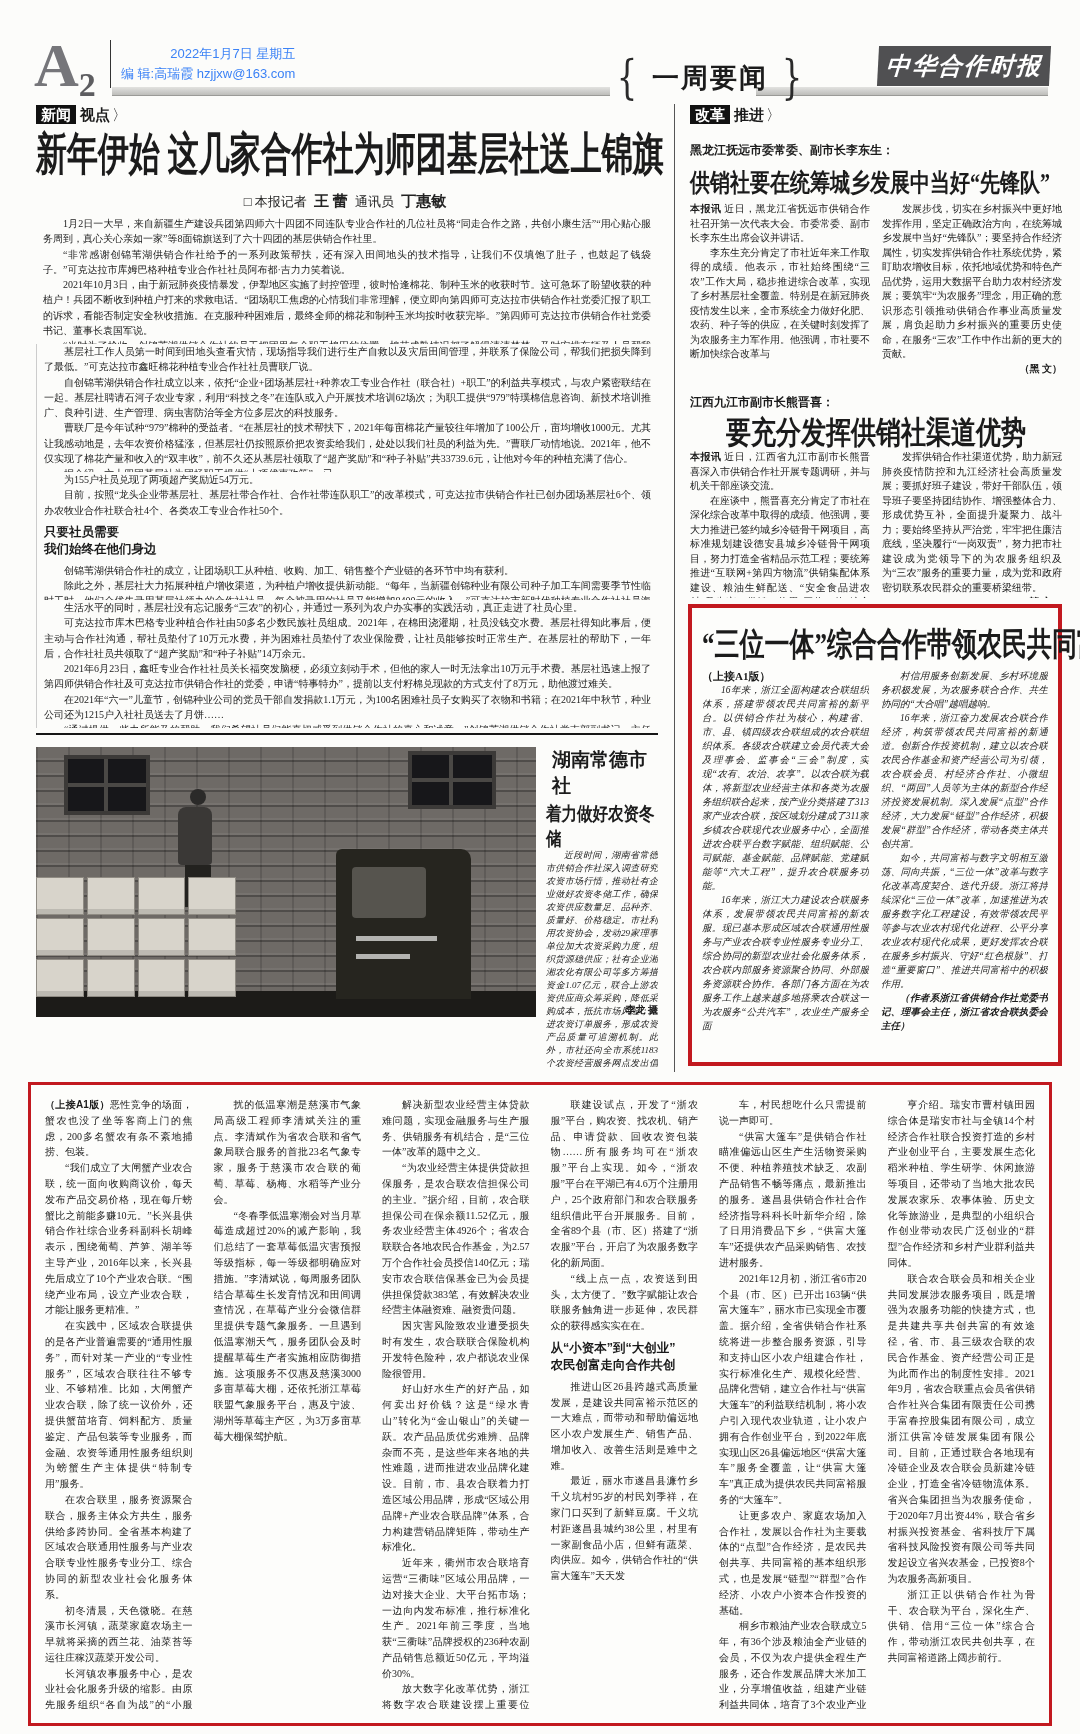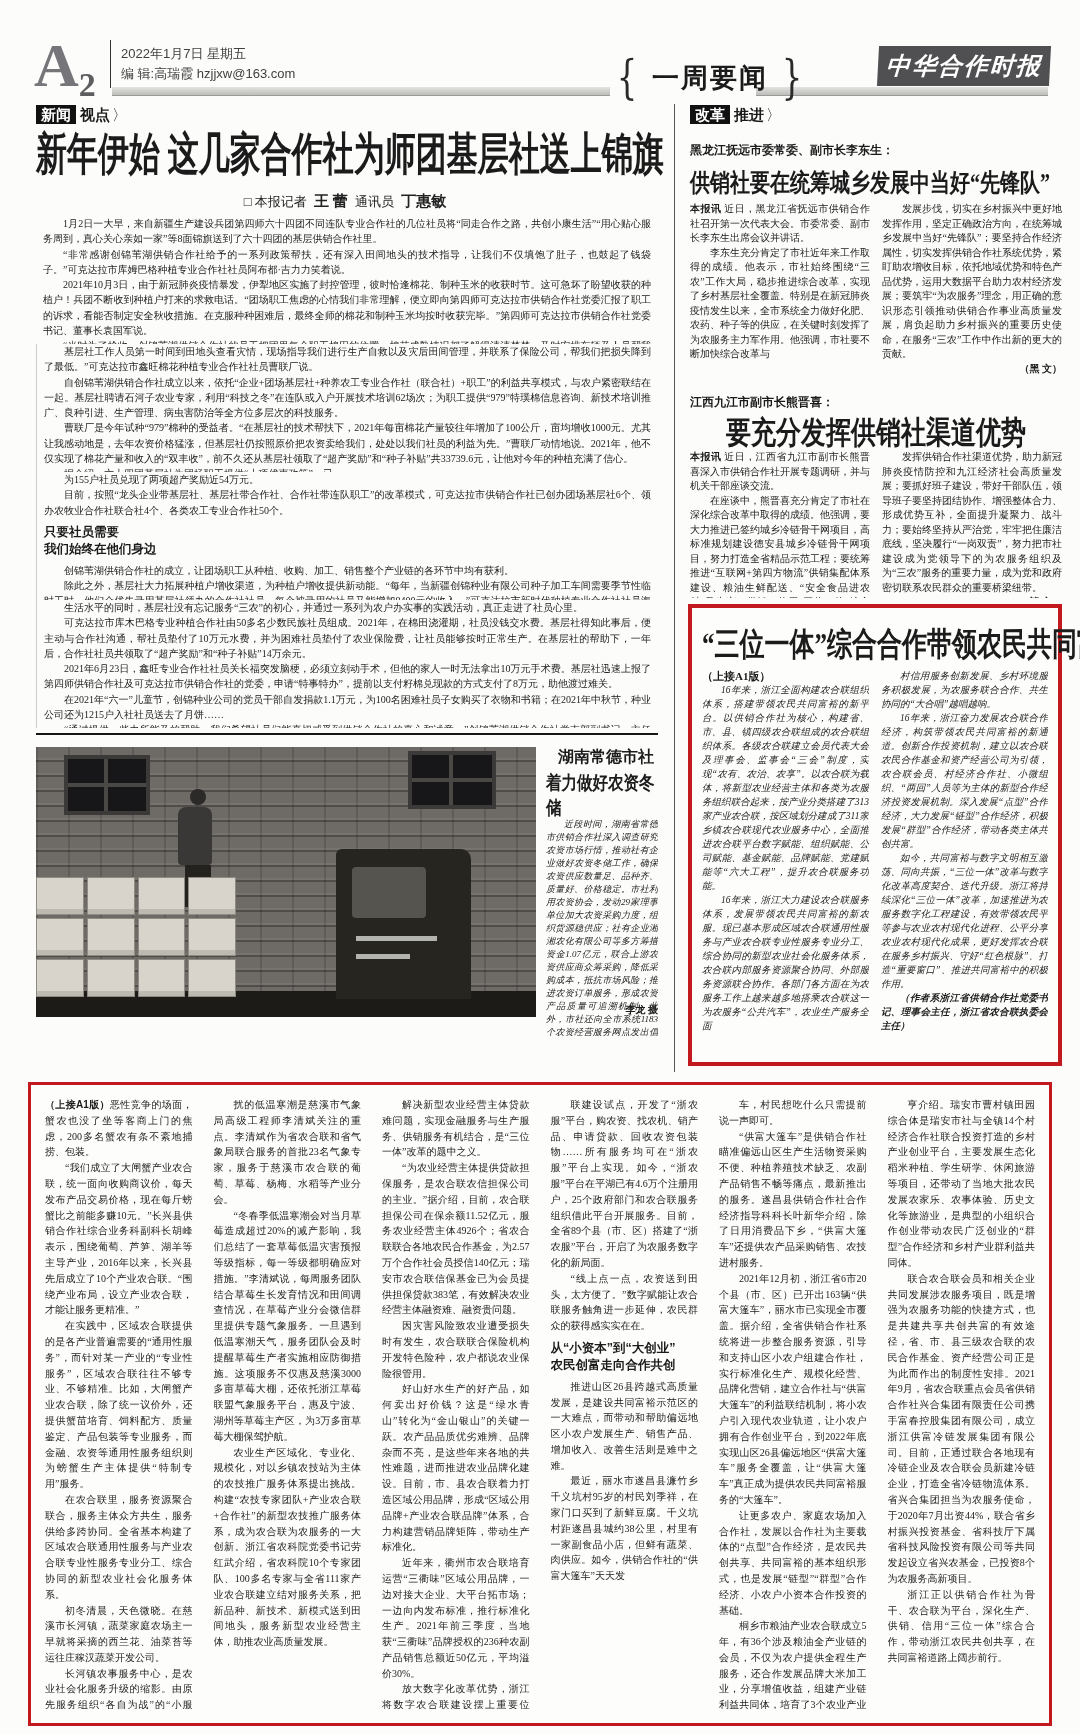--- a/index.html
+++ b/index.html
@@ -3,22 +3,22 @@
 <meta charset="utf-8">
 <style>
   html,body{margin:0;padding:0;background:#e9e8e4;}
   .page{position:relative;width:1080px;height:1734px;margin:0 auto;background:#fcfcfa;
         font-family:"Liberation Serif",serif;color:#1b1b1b;overflow:hidden;}
   
   .a2{position:absolute;left:34px;top:34px;color:#76767a;font-weight:bold;line-height:1;}
   .a2 .A{font-size:62px;font-family:"Liberation Serif",serif;}
   .a2 .n2{font-size:34px;vertical-align:-10px;color:#5d5d60;}
   .hd-vrule{position:absolute;left:110px;top:40px;width:1px;height:48px;background:#333;}
-  .hd-meta{position:absolute;left:121px;top:44px;font-size:13px;color:#404040;line-height:1.55;
-           font-family:"Liberation Sans",sans-serif;}
+  .hd-meta{position:absolute;left:121px;top:44px;font-size:13px;color:#3b82f6;line-height:1.55;
+           font-family:"Liberation Sans",sans-serif;text-align:right;}
   .hd-bar{position:absolute;top:87px;height:8px;background:linear-gradient(#e2e2e0,#bdbdba);
           border-bottom:1px solid #9a9a97;}
   .bar-l{left:112px;width:498px;} .bar-r{left:756px;width:292px;}
   .hd-section{position:absolute;left:612px;top:50px;width:142px;text-align:center;
               font-size:27px;font-weight:bold;letter-spacing:2px;white-space:nowrap;}
   .brace{font-size:46px;font-weight:normal;color:#2a2a2a;vertical-align:-6px;
          display:inline-block;transform:scaleX(.7);font-family:"DejaVu Serif",serif;}
   .masthead{position:absolute;left:878px;top:46px;width:172px;height:40px;background:#505052;
             color:#fff;text-align:center;line-height:40px;font-size:24px;font-weight:bold;
             font-style:italic;letter-spacing:2px;transform:skewX(-3deg);}
@@ -55,21 +55,21 @@
   .plegs{width:26px;height:42px;margin:0 auto;background:#23221f;}
   .pboxes{position:absolute;display:grid;grid-template-columns:repeat(4,1fr);gap:3px;}
   .pboxes span{background:#d8d4cb;border:1px solid #8f8b83;box-shadow:inset 0 -5px 0 rgba(0,0,0,.12);}
   .pcab{position:absolute;background:#26251f;border-radius:6px 10px 0 0;}
   .pcab .w{position:absolute;left:12%;top:12%;width:55%;height:34%;background:#56544e;border-radius:4px;}
   .pcab .t{position:absolute;left:15%;top:58%;width:60%;height:5px;background:rgba(255,255,255,.65);}
   .pcab .t2{top:70%;width:40%;}
   .pbed{position:absolute;background:#1c1b18;}
   
   .capcol{position:absolute;left:546px;top:747px;width:112px;height:270px;}
-  .cap-kicker{font-family:"Liberation Sans",sans-serif;font-weight:bold;font-size:16px;margin:0 0 3px 12px;}
+  .cap-kicker{font-family:"Liberation Sans",sans-serif;font-weight:bold;font-size:19px;margin:0 0 3px 6px;}
   .cap-title{font-weight:bold;font-size:15.5px;margin:0 0 5px 0;transform:scaleY(1.2);transform-origin:left top;}
   .cap-body{font-size:9px;line-height:13px;font-style:italic;height:218px;overflow:hidden;}
   .cap-body p{margin:0;text-indent:2em;text-align:justify;}
   .cap-credit{position:absolute;right:0;bottom:0;font-weight:bold;font-size:10px;}
   
   .r-kicker{position:absolute;left:690px;width:372px;font-family:"Liberation Sans",sans-serif;
             font-weight:bold;font-size:12px;}
   .r-hl{position:absolute;left:690px;width:372px;font-weight:bold;white-space:nowrap;}
   .rbody{position:absolute;left:690px;width:372px;gap:12px;}
   .rbody .c{font-size:10px;line-height:14.5px;}
@@ -252,21 +252,20 @@
           <p style="text-indent: 0px;"><b>（上接A1版）</b>恶性竞争的场面，蟹农也没了坐等客商上门的焦虑，200多名蟹农有条不紊地捕捞、包装。</p>
           <p>“我们成立了大闸蟹产业农合联，统一面向收购商议价，每天发布产品交易价格，现在每斤螃蟹比之前能多赚10元。”长兴县供销合作社综合业务科副科长胡峰表示，围绕葡萄、芦笋、湖羊等主导产业，2016年以来，长兴县先后成立了10个产业农合联。“围绕产业布局，设立产业农合联，才能让服务更精准。”</p>
           <p>在实践中，区域农合联提供的是各产业普遍需要的“通用性服务”，而针对某一产业的“专业性服务”，区域农合联往往不够专业、不够精准。比如，大闸蟹产业农合联，除了统一议价外，还提供蟹苗培育、饲料配方、质量鉴定、产品包装等专业服务，而金融、农资等通用性服务组织则为螃蟹生产主体提供“特制专用”服务。</p>
           <p>在农合联里，服务资源聚合联合，服务主体众方共生，服务供给多跨协同。全省基本构建了区域农合联通用性服务与产业农合联专业性服务专业分工、综合协同的新型农业社会化服务体系。</p>
           <p>初冬清晨，天色微晓。在慈溪市长河镇，蔬菜家庭农场主一早就将采摘的西兰花、油菜苔等运往庄稼汉蔬菜开发公司。</p>
           <p>长河镇农事服务中心，是农业社会化服务升级的缩影。由原先服务组织“各自为战”的“小服务”，到如今农合联“统分结合”的“大服务”，为农服务专业化、规模化服务能力不断提升。</p>
         </div>
       <div class="c">
           <p>扰的低温寒潮是慈溪市气象局高级工程师李清斌关注的重点。李清斌作为省农合联和省气象局联合服务的首批23名气象专家，服务于慈溪市农合联的葡萄、草莓、杨梅、水稻等产业分会。</p>
           <p>“冬春季低温寒潮会对当月草莓造成超过20%的减产影响，我们总结了一套草莓低温灾害预报等级指标，每一等级都明确应对措施。”李清斌说，每周服务团队结合草莓生长发育情况和田间调查情况，在草莓产业分会微信群里提供专题气象服务。一旦遇到低温寒潮天气，服务团队会及时提醒草莓生产者实施相应防御措施。这项服务不仅惠及慈溪3000多亩草莓大棚，还依托浙江草莓联盟气象服务平台，惠及宁波、湖州等草莓主产区，为3万多亩草莓大棚保驾护航。</p>
-          <p>农业生产区域化、专业化、规模化，对以乡镇农技站为主体的农技推广服务体系提出挑战。构建“农技专家团队+产业农合联+合作社”的新型农技推广服务体系，成为农合联为农服务的一大创新。浙江省农科院党委书记劳红武介绍，省农科院10个专家团队、100多名专家与全省111家产业农合联建立结对服务关系，把新品种、新技术、新模式送到田间地头，服务新型农业经营主体，助推农业高质量发展。</p>
         </div>
       <div class="c">
           <p>解决新型农业经营主体贷款难问题，实现金融服务与生产服务、供销服务有机结合，是“三位一体”改革的题中之义。</p>
           <p>“为农业经营主体提供贷款担保服务，是农合联农信担保公司的主业。”据介绍，目前，农合联担保公司在保余额11.52亿元，服务农业经营主体4926个；省农合联联合各地农民合作基金，为2.57万个合作社会员授信140亿元；瑞安市农合联信保基金已为会员提供担保贷款383笔，有效解决农业经营主体融资难、融资贵问题。</p>
           <p>因灾害风险致农业遭受损失时有发生，农合联联合保险机构开发特色险种，农户都说农业保险很管用。</p>
           <p>好山好水生产的好产品，如何卖出好价钱？这是“绿水青山”转化为“金山银山”的关键一跃。农产品品质优劣难辨、品牌杂而不亮，是这些年来各地的共性难题，进而推进农业品牌化建设。目前，市、县农合联着力打造区域公用品牌，形成“区域公用品牌+产业农合联品牌”体系，合力构建营销品牌矩阵，带动生产标准化。</p>
           <p>近年来，衢州市农合联培育运营“三衢味”区域公用品牌，一边对接大企业、大平台拓市场；一边向内发布标准，推行标准化生产。2021年前三季度，当地获“三衢味”品牌授权的236种农副产品销售总额近50亿元，平均溢价30%。</p>
           <p>放大数字化改革优势，浙江将数字农合联建设摆上重要位置。2021年，平湖市被列为全省数字农合</p>
         </div>
       <div class="c">

